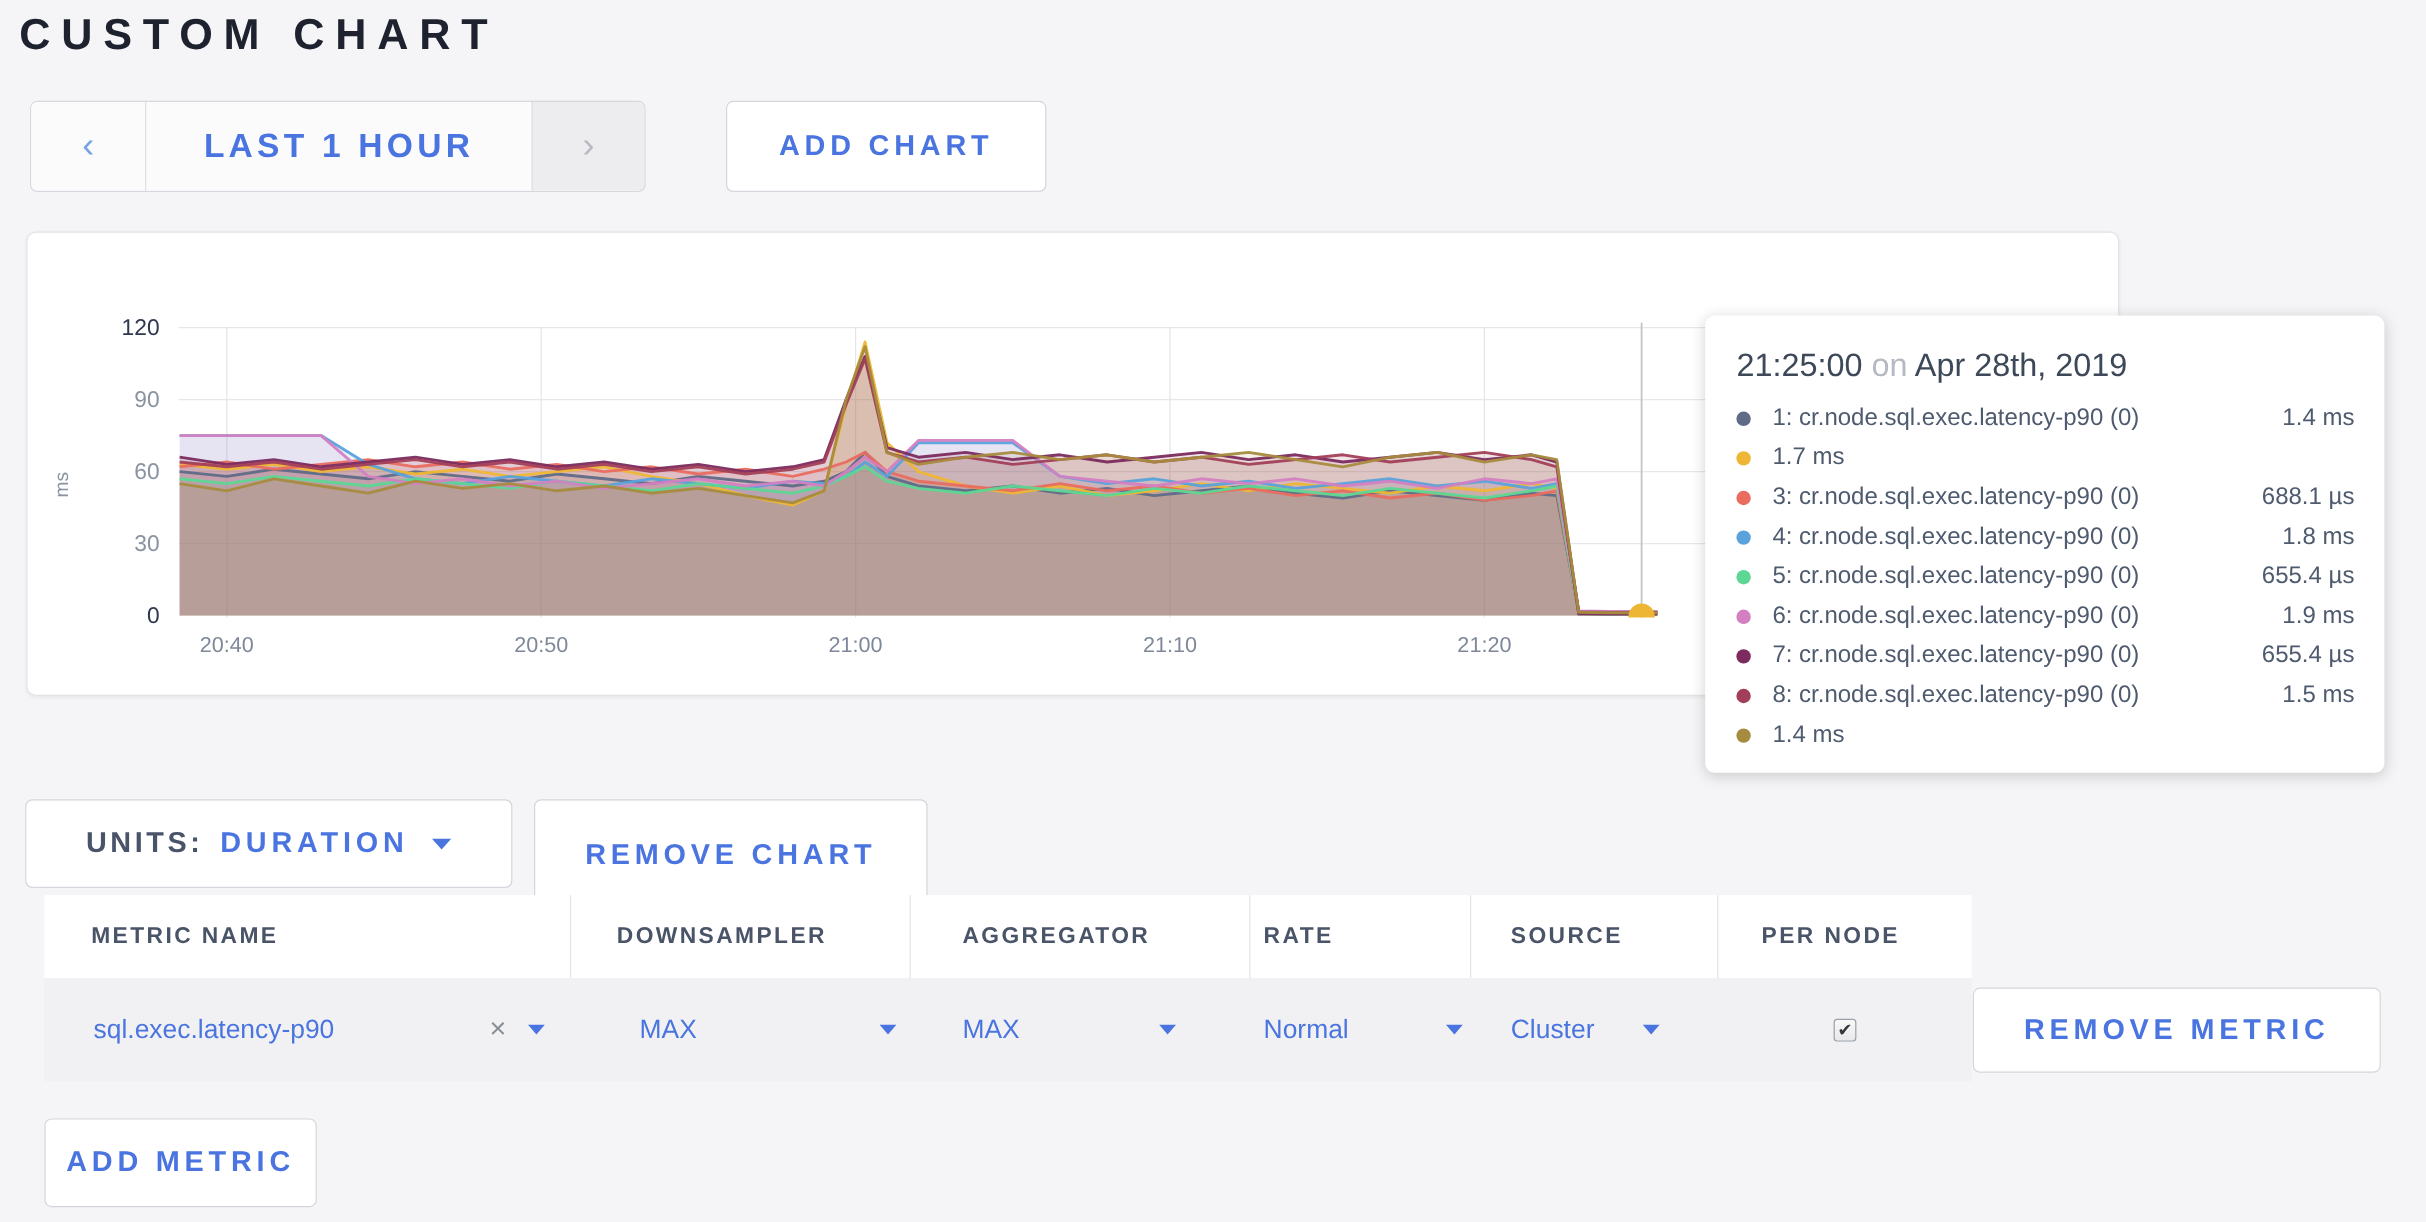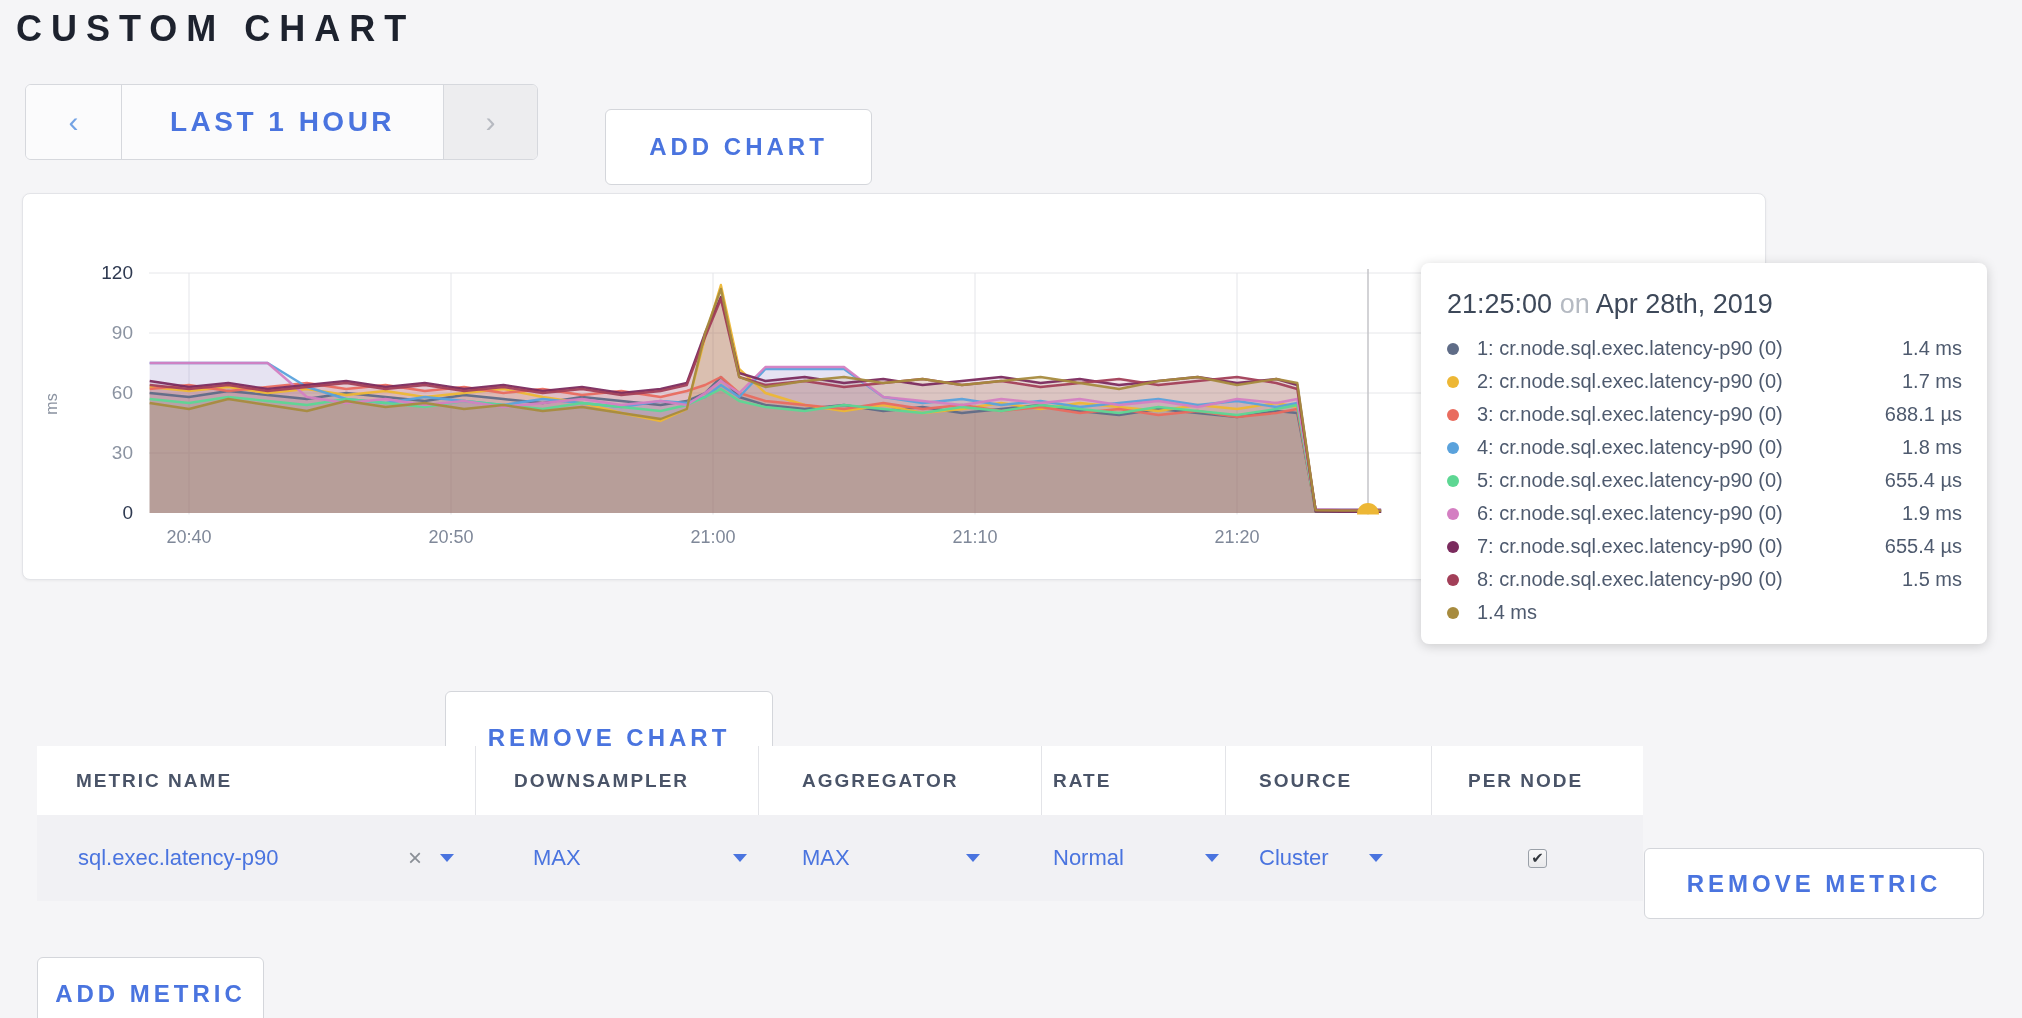--- a/index.html
+++ b/index.html
@@ -17,21 +17,21 @@
     border:1px solid #d6d8dd; border-radius:6px; overflow:hidden; background:#fbfbfc; }
   .range-btn { display:flex; align-items:center; justify-content:center; cursor:pointer;
     background:#fbfbfc; border:none; border-right:1px solid #d6d8dd; height:100%; }
   .range-prev { width:96px; color:#74a3e4; font-size:30px; }
   .range-current { width:322px; color:#4a74df; font-size:28px; font-weight:700; letter-spacing:3.5px; }
   .range-next { width:93px; background:#ededef; color:#b7bac1; font-size:30px; border-right:none; }
 
   .btn {
     position:absolute; display:flex; align-items:center; justify-content:center;
     background:#ffffff; border:1px solid #d4d6db; border-radius:6px;
-    color:#4a74df; font-size:24px; font-weight:700; letter-spacing:4px; cursor:pointer;margin-top:25px;
+    color:#4a74df; font-size:24px; font-weight:700; letter-spacing:4px; cursor:pointer;
   }
   .add-chart { left:605px; top:84px; width:267px; height:76px; }
 
   
   .chart-card { position:absolute; left:22px; top:193px; width:1744px; height:387px;
     background:#ffffff; border:1px solid #e3e4e8; border-radius:8px;
     box-shadow:0 1px 3px rgba(0,0,0,.05); }
   .chart-card svg { position:absolute; left:0; top:0; }
 
   
@@ -159,21 +159,20 @@
       <span>Apr 28th, 2019</span>
     </div>
     <div id="tt-rows">
         <div class="tt-row">
           <span class="tt-dot" style="background: rgb(95, 108, 135);"></span>
           <span class="tt-label">1: cr.node.sql.exec.latency-p90 (0)</span>
           <span class="tt-value">1.4 ms</span>
         </div>
         <div class="tt-row">
           <span class="tt-dot" style="background: rgb(237, 183, 53);"></span>
-          <span class="tt-label">2: cr.node.sql.exec.latency-p90 (0)</span>
           <span class="tt-value">1.7 ms</span>
         </div>
         <div class="tt-row">
           <span class="tt-dot" style="background: rgb(233, 108, 95);"></span>
           <span class="tt-label">3: cr.node.sql.exec.latency-p90 (0)</span>
           <span class="tt-value">688.1 µs</span>
         </div>
         <div class="tt-row">
           <span class="tt-dot" style="background: rgb(90, 162, 220);"></span>
           <span class="tt-label">4: cr.node.sql.exec.latency-p90 (0)</span>
@@ -199,20 +198,25 @@
           <span class="tt-label">8: cr.node.sql.exec.latency-p90 (0)</span>
           <span class="tt-value">1.5 ms</span>
         </div>
         <div class="tt-row">
           <span class="tt-dot" style="background: rgb(167, 139, 62);"></span>
           <span class="tt-value">1.4 ms</span>
         </div>
       </div>
   </div>
 
+  <button class="btn units-btn">
+    <span class="units-label">UNITS:</span>
+    <span>DURATION</span>
+    <span class="caret-down"></span>
+  </button>
   <button class="btn remove-chart">REMOVE CHART</button>
 
   <div class="tbl-grid tbl-head" id="tbl-head">
       <div class="hcell" style="padding-left: 39px;">METRIC NAME</div>
       <div class="hcell" style="padding-left: 38px;">DOWNSAMPLER</div>
       <div class="hcell" style="padding-left: 43px;">AGGREGATOR</div>
       <div class="hcell" style="padding-left: 11px;">RATE</div>
       <div class="hcell" style="padding-left: 33px;">SOURCE</div>
       <div class="hcell" style="padding-left: 36px;">PER NODE</div>
     </div>

